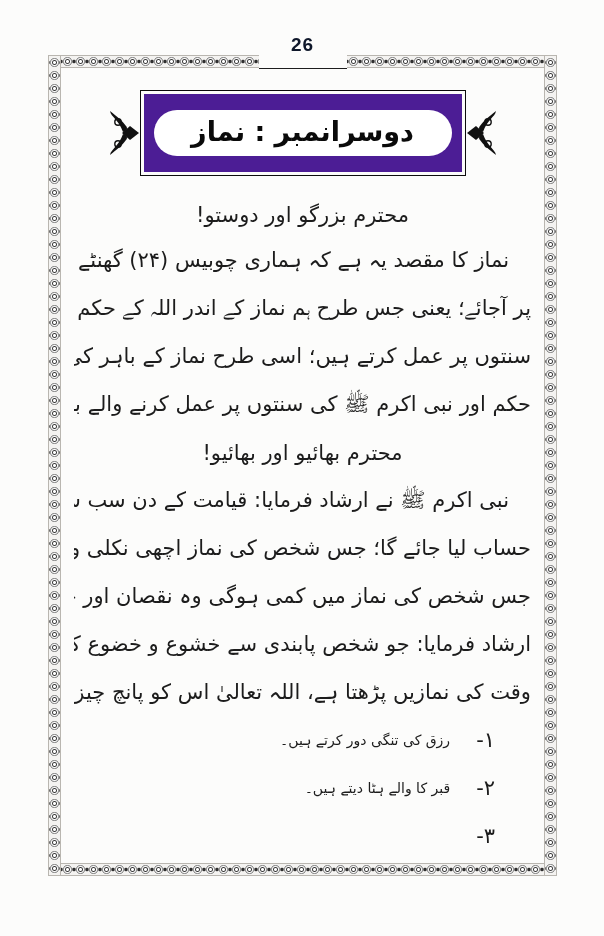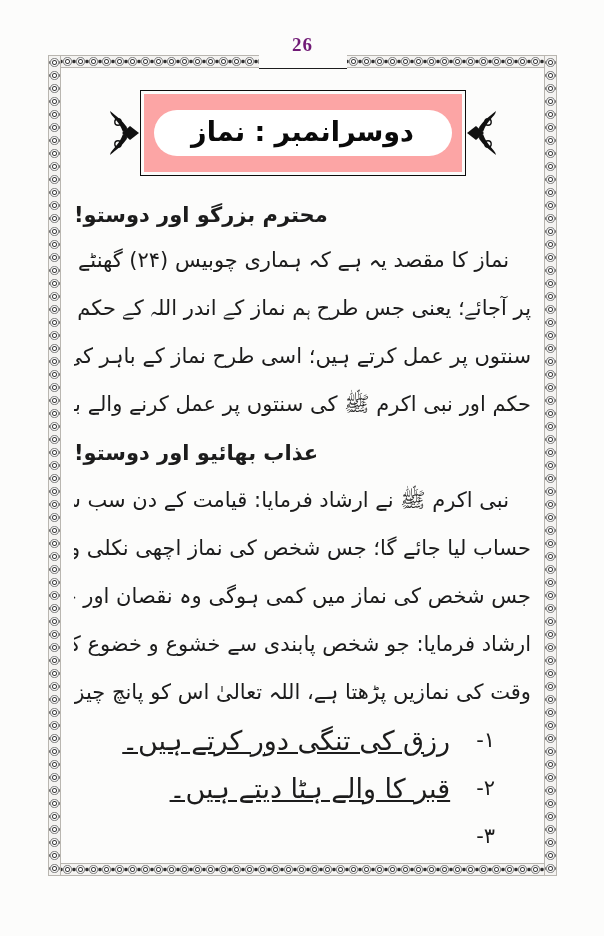--- a/index.html
+++ b/index.html
@@ -28,71 +28,71 @@
   .bstrip.bottom{left:0;bottom:0;right:0;height:13px;}
   .bstrip.left{left:0;top:0;bottom:0;width:13px;}
   .bstrip.right{right:0;top:0;bottom:0;width:13px;}
   .pagenum-gap{
     position:absolute;top:-1px;left:50%;transform:translateX(-50%);
     width:88px;height:14px;background:#fcfcfb;
     border-bottom:1.6px solid #1d1d1d;z-index:2;
   }
   .pagenum{
     position:absolute;top:-21px;left:50%;transform:translateX(-50%);
-    z-index:3;font-family:Liberation Serif, serif;
-    font-size:19px;font-weight:700;color:#701a75;letter-spacing:1px;
+    z-index:3;font-family:Liberation Sans, sans-serif;
+    font-size:19px;font-weight:700;color:#0f172a;letter-spacing:1px;
   }
   
   .content{
     position:absolute;inset:13px;
     padding:0 13px;box-sizing:border-box;
     direction:rtl;
   }
   
   .titlebox-wrap{
     width:318px;height:78px;margin:26px auto 0 auto;position:relative;
   }
   .titlebox{
-    position:absolute;inset:0;background:#fca5a5;
+    position:absolute;inset:0;background:#4c1d95;
     outline:1.5px solid #0c0c0c;outline-offset:3px;
     display:flex;align-items:stretch;justify-content:stretch;
     padding:16px 10px;box-sizing:border-box;
   }
   .titlebox-inner{
     flex:1;background:#ffffff;border-radius:28px;
     display:flex;align-items:center;justify-content:center;
   }
   .title-text{
     font-size:27px;font-weight:700;color:#0a0a0a;
     transform:translateY(-2px);
   }
   .ornament{position:absolute;top:50%;width:34px;height:50px;z-index:1;}
   .ornament.left{right:-36px;transform:translateY(-50%);}
   .ornament.right{left:-36px;transform:translateY(-50%) scaleX(-1);}
   
   .heading{
-    font-size:21px;font-weight:700;
+    font-size:21px;font-weight:400;
     height:42px;line-height:42px;margin-top:22px;
-    text-align:left;
+    text-align:center;
   }
   .heading.second{margin-top:2px;height:46px;line-height:46px;}
   .body-line{
     font-size:21px;height:48px;line-height:48px;
     text-align:justify;text-align-last:justify;
     white-space:nowrap;overflow:hidden;
   }
   .body-line.indent{padding-right:22px;}
   .body-line.loose{text-align-last:right;}
   
   .list-row{
     display:flex;flex-direction:row;align-items:center;
     height:48px;padding-right:36px;gap:26px;box-sizing:border-box;
   }
   .list-num{font-size:21px;font-weight:400;flex:0 0 auto;}
-  .list-text{font-size:27px;flex:0 0 auto;text-decoration:underline;}
+  .list-text{font-size:14px;flex:0 0 auto;}
 </style>
 </head>
 <body>
 
 <div class="frame">
   <div class="bstrip top"></div>
   <div class="bstrip bottom"></div>
   <div class="bstrip left"></div>
   <div class="bstrip right"></div>
 
@@ -122,21 +122,21 @@
         </div>
       </div>
     </div>
 
     <div class="heading">محترم بزرگو اور دوستو!</div>
     <div class="body-line indent">نماز کا مقصد یہ ہے کہ ہماری چوبیس (۲۴) گھنٹے کی زندگی صفتِ صلٰوۃ</div>
     <div class="body-line">پر آجائے؛ یعنی جس طرح ہم نماز کے اندر اللہ کے حکم اور نبی اکرم ﷺ کی</div>
     <div class="body-line">سنتوں پر عمل کرتے ہیں؛ اسی طرح نماز کے باہر کی زندگی میں بھی اللہ کے</div>
     <div class="body-line loose">حکم اور نبی اکرم ﷺ کی سنتوں پر عمل کرنے والے بن جائیں۔</div>
 
-    <div class="heading second">عذاب بھائیو اور دوستو!</div>
+    <div class="heading second">محترم بھائیو اور بھائیو!</div>
     <div class="body-line indent">نبی اکرم ﷺ نے ارشاد فرمایا: قیامت کے دن سب سے پہلے نماز کا</div>
     <div class="body-line">حساب لیا جائے گا؛ جس شخص کی نماز اچھی نکلی وہ کامیاب اور بامراد ہوگا اور</div>
     <div class="body-line">جس شخص کی نماز میں کمی ہوگی وہ نقصان اور خسارہ میں رہے گا اور ایک جگہ</div>
     <div class="body-line">ارشاد فرمایا: جو شخص پابندی سے خشوع و خضوع کے ساتھ اپنے وقت پر پانچ</div>
     <div class="body-line">وقت کی نمازیں پڑھتا ہے، اللہ تعالیٰ اس کو پانچ چیزوں سے نوازتے ہیں:</div>
 
     <div class="list-row">
       <span class="list-num">۱-</span>
       <span class="list-text">رزق کی تنگی دور کرتے ہیں۔</span>
     </div>

